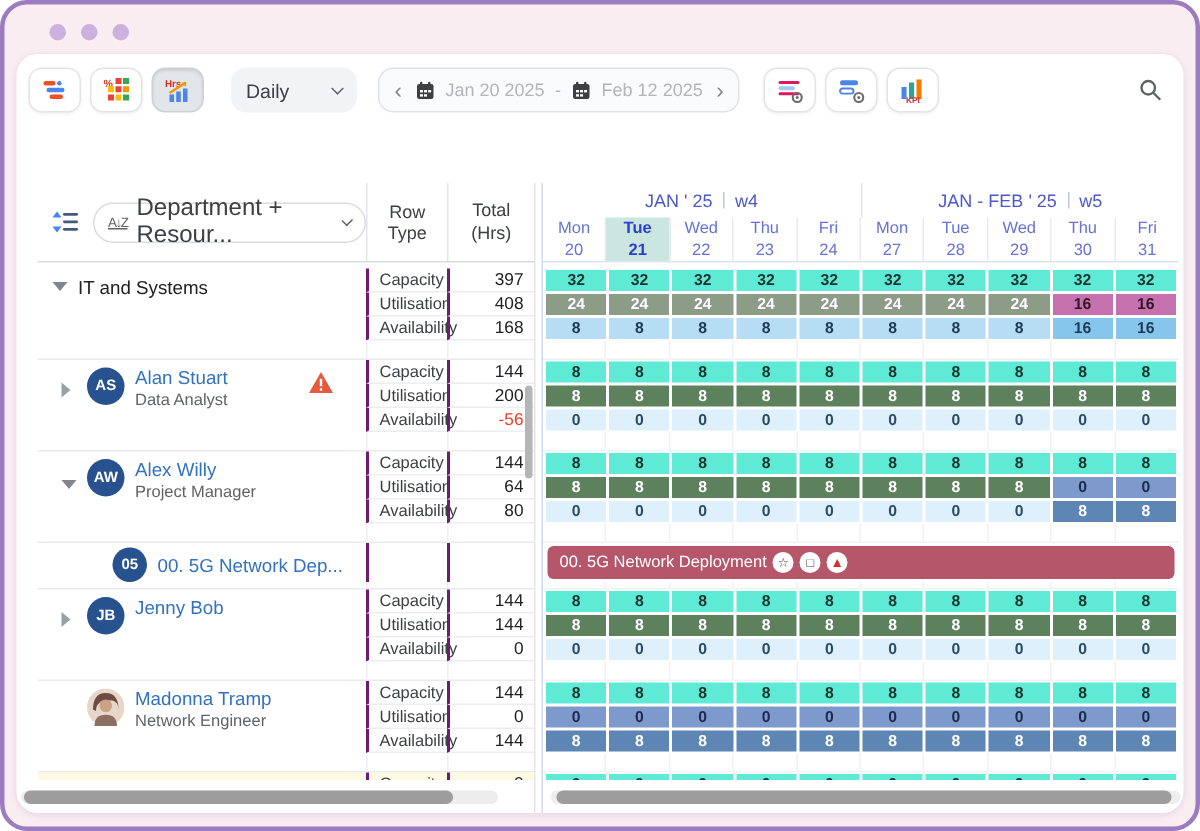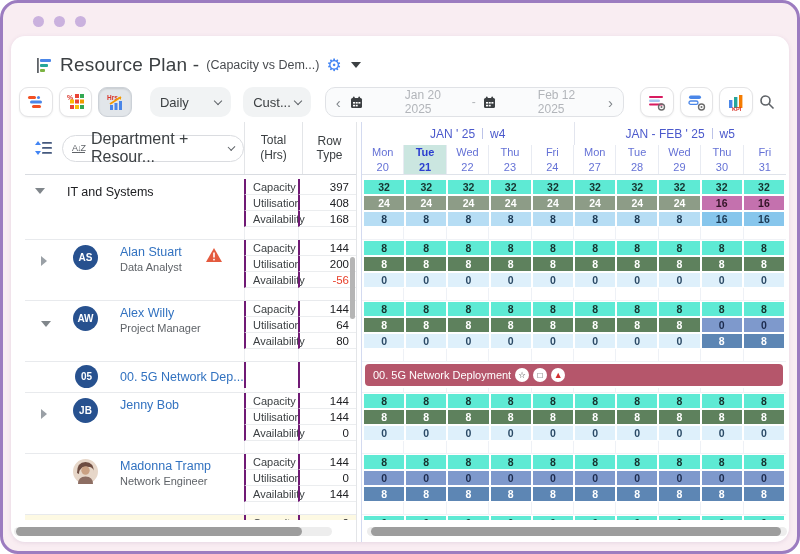--- a/index.html
+++ b/index.html
@@ -26,21 +26,21 @@
     display:flex; align-items:center; justify-content:center; box-shadow:0 1px 2px rgba(0,0,0,.06); cursor:pointer; }
   .tbtn.active { background:#e2e6ea; border-color:#ccd1d7; box-shadow:inset 0 1px 2px rgba(0,0,0,.12); }
   .select { height:30px; background:#f1f3f4; border-radius:10px; display:flex; align-items:center;
     padding:0 10px; gap:4px; font-size:13px; color:#3c4043; cursor:pointer; margin-left:6px; }
   .select.first { margin-left:12px; width:84px; justify-content:space-between; }
   .chev { width:6px; height:6px; border-right:1.6px solid #5f6368; border-bottom:1.6px solid #5f6368;
     transform:rotate(45deg); margin-top:-3px; }
   .dategroup { height:30px; margin-left:8px; background:#fafbfc; border:1px solid #e0e2e6; border-radius:10px;
     display:flex; align-items:center; padding:0 8px; gap:7px; }
   .dg-arrow { color:#80868b; font-size:15px; cursor:pointer; padding:0 2px; }
-  .dg-date { font-size:12px; color:#b2b5ba;margin-left:35px; }
+  .dg-date { font-size:12px; color:#b2b5ba; }
   .dg-sep { font-size:12px; color:#b2b5ba; }
   .search { margin-left:auto; cursor:pointer; display:flex; align-items:center; }
 
   
   .main { position:absolute; top:86px; left:0; right:0; bottom:0; display:flex; }
   .lpanel { width:332px; margin-left:14px; position:relative; border-right:1px solid #e3e5e8; }
   .gpanel { flex:1; margin-left:4px; margin-right:3px; border-left:1px solid #d3daf0; position:relative; }
 
   
   .lp-head { height:53px; border-bottom:1px solid #d9dce1; display:flex; }
@@ -84,21 +84,21 @@
   .lp-gap .gc { border-left:1px solid #eceef1; }
   .lp-gap.short { height:5px; }
   .tri-down { width:0; height:0; border-left:5px solid transparent; border-right:5px solid transparent;
     border-top:6px solid #80868b; display:inline-block; cursor:pointer; }
   .tri-right { width:0; height:0; border-top:5px solid transparent; border-bottom:5px solid transparent;
     border-left:6px solid #9aa0a6; display:inline-block; cursor:pointer; }
   .avatar { width:25px; height:25px; border-radius:50%; background:#27518f; color:#fff;
     font-size:10px; font-weight:700; display:flex; align-items:center; justify-content:center; flex:none; }
   .res-name { font-size:12.5px; color:#3272c0; font-weight:500; white-space:nowrap; cursor:pointer; }
   .res-role { font-size:11px; color:#5f6368; margin-top:2px; white-space:nowrap; }
-  .tree-inner { display:flex; align-items:flex-start; gap:22px; padding-top:5px; }
+  .tree-inner { display:flex; align-items:flex-start; gap:7px; padding-top:5px; }
   .warn { margin-left:auto; margin-right:22px; margin-top:3px; }
 
   
   .g-mrow { display:grid; grid-template-columns:repeat(10,1fr); column-gap:2px; height:16px; padding:1px 2px; }
   .g-cell { display:flex; align-items:center; justify-content:center; font-size:10.5px; font-weight:700; cursor:pointer; }
   .g-gap { display:grid; grid-template-columns:repeat(10,1fr); height:13px; border-bottom:1px solid #f0f2f6; }
   .g-gap.short { height:5px; }
   .g-gap > div { border-right:1px solid #eef1f6; }
   .g-gap > div:last-child { border-right:none; }
   .g-barrow { height:26px; display:flex; padding:2px 3px; }
@@ -134,34 +134,20 @@
 
 <div class="frame">
   <div class="dots">
     <div class="dot"></div>
     <div class="dot"></div>
     <div class="dot"></div>
   </div>
 
   <div class="card">
 
-    <div class="title-row">
-      <span>
-        <svg width="17" height="17" viewBox="0 0 17 17">
-          <rect x="1" y="1" width="1.8" height="15" fill="#5f6368"></rect>
-          <rect x="4" y="2" width="11" height="3" rx="1" fill="#4a86e8"></rect>
-          <rect x="4" y="7" width="8" height="3" rx="1" fill="#26a69a"></rect>
-          <rect x="4" y="12" width="5" height="3" rx="1" fill="#7cb342"></rect>
-        </svg>
-      </span>
-      <span class="title">Resource Plan -</span>
-      <span class="subtitle">(Capacity vs Dem...)</span>
-      <span class="gear">⚙</span>
-      <span class="caret"></span>
-    </div>
 
     <div class="toolbar">
       <div class="tbtn">
         <svg width="18" height="16" viewBox="0 0 18 16">
           <rect x="1" y="2" width="8" height="3" rx="1.5" fill="#f25022"></rect>
           <rect x="10" y="2" width="3" height="3" rx="1.5" fill="#4a86e8"></rect>
           <rect x="3" y="6.5" width="12" height="3" rx="1.5" fill="#4a86e8"></rect>
           <rect x="5" y="11" width="9" height="3" rx="1.5" fill="#f25022"></rect>
         </svg>
       </div>
@@ -184,24 +170,20 @@
           <path d="M4 10 L15 3" stroke="#f29900" stroke-width="1.6" fill="none"></path>
           <path d="M15 3 l-3 0 l3 3 z" fill="#f29900"></path>
           <rect x="4" y="11" width="3" height="5" fill="#4a86e8"></rect>
           <rect x="8.5" y="9" width="3" height="7" fill="#4a86e8"></rect>
           <rect x="13" y="7" width="3" height="9" fill="#4a86e8"></rect>
         </svg>
       </div>
 
       <div class="select first">
         <span>Daily</span>
-        <span class="chev"></span>
-      </div>
-      <div class="select">
-        <span>Cust...</span>
         <span class="chev"></span>
       </div>
 
       <div class="dategroup">
         <span class="dg-arrow">‹</span>
         <span>
           <svg width="13" height="13" viewBox="0 0 13 13">
             <rect x="1" y="2" width="11" height="10" rx="1.5" fill="#3c4043"></rect>
             <rect x="3" y="0.5" width="1.6" height="3" rx="0.8" fill="#3c4043"></rect>
             <rect x="8.4" y="0.5" width="1.6" height="3" rx="0.8" fill="#3c4043"></rect>
@@ -276,25 +258,25 @@
                 <rect x="8" y="7" width="10" height="1.8" rx="0.9" fill="#45597e"></rect>
                 <rect x="8" y="12" width="10" height="1.8" rx="0.9" fill="#45597e"></rect>
               </svg>
             </span>
             <div class="pill">
               <span class="az">A↓Z</span>
               <span class="ptxt">Department + Resour...</span>
               <span class="chev"></span>
             </div>
           </div>
+          <div class="lph-col">Row Type</div>
           <div class="lph-col tot">
             <span>Total</span>
             <span>(Hrs)</span>
           </div>
-          <div class="lph-col">Row Type</div>
         </div>
         <div class="lp-body" id="lp-body">
             <div class="lp-block">
               <div class="lp-tree">
                 <div class="tree-inner" style="padding-left: 2px; padding-top: 6px;">
                   <span class="tri-down" style="margin-top: 3px;"></span>
                   <span class="res-name" style="color: rgb(32, 33, 36); font-weight: 400;">IT and Systems</span>
                 </div>
               </div>
               <div class="lp-cols">

